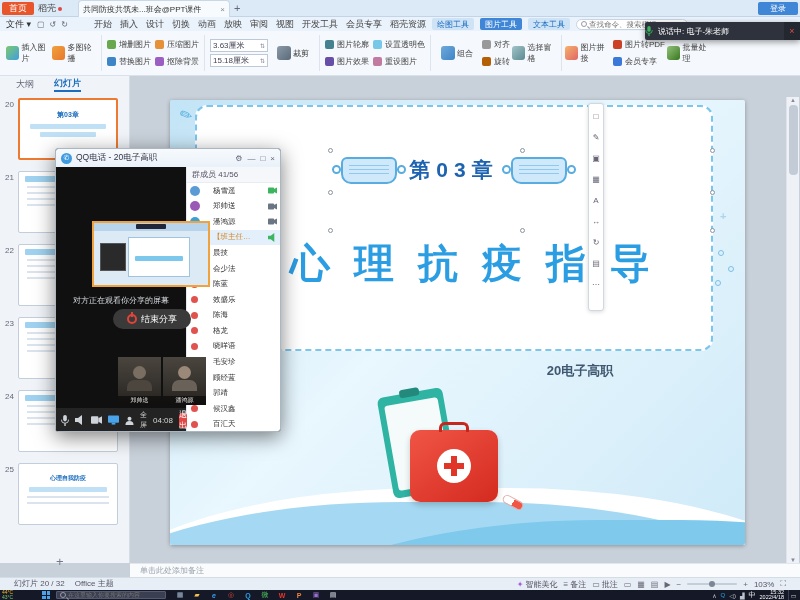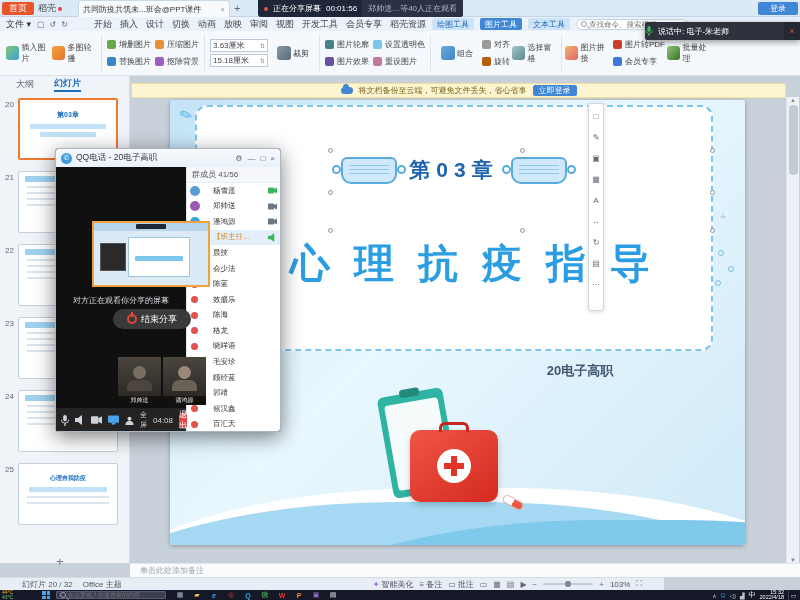--- a/index.html
+++ b/index.html
@@ -152,22 +152,22 @@
   .mrow{height:15.6px;display:flex;align-items:center;padding:0 3px;gap:13px}
   .mrow.hl{background:#e3f0fc}
   .mav{width:10px;height:10px;border-radius:50%;flex:none}
   .mdot{width:7px;height:7px;border-radius:50%;background:#e0524d;flex:none;margin:0 2px 0 1px}
   .mname{font-size:7.5px;color:#333;flex:1;overflow:hidden;text-overflow:ellipsis;white-space:nowrap}
   .mname.teacher{color:#d4861f}
 
   
   .notes-bar{position:absolute;left:130px;top:563px;width:670px;height:14px;background:#fafbfc;border-top:1px solid #e2e7ee;
     display:flex;align-items:center;padding-left:10px;font-size:8px;color:#9aa4ae}
-  .statusbar{position:absolute;left:0;top:577px;width:664px;height:13px;background:#e8eef5;border-top:1px solid #d4dce6;
-    display:flex;align-items:center;padding:0 22px;gap:10px;font-size:8px;color:#556}
+  .statusbar{position:absolute;left:0;top:577px;width:800px;height:13px;background:#e8eef5;border-top:1px solid #d4dce6;
+    display:flex;padding:0 14px;gap:10px;font-size:8px;color:#556}
   .sb-right{margin-left:auto;display:flex;align-items:center;gap:6px}
   .sb-ic{color:#667;font-size:8px}
   .zoom-slider{width:50px;height:2px;background:#c5ced8;border-radius:1px;position:relative}
   .zoom-knob{position:absolute;left:22px;top:-2px;width:6px;height:6px;background:#7a8694;border-radius:50%}
 
   
   .taskbar{position:absolute;left:0;top:590px;width:800px;height:10px;background:#151826;display:flex;align-items:center;color:#ccc}
   .weather{width:36px;display:flex;flex-direction:column;justify-content:center;padding-left:2px;line-height:5px}
   .weather span{font-size:5px;white-space:nowrap}
   .win-logo{width:8px;height:8px;display:grid;grid-template-columns:3.5px 3.5px;grid-gap:1px;margin:0 6px}
@@ -192,26 +192,20 @@
     <div class="home-tab">首页</div>
     <div class="docer-tab">
       <span>稻壳</span>
       <span class="reddot"></span>
     </div>
     <div class="doc-tab">
       <span class="ell" style="max-width:135px">共同防疫共筑未...班会@PPT课件</span>
       <span class="tab-close">×</span>
     </div>
     <div class="newtab-btn">+</div>
-    <div class="share-bar">
-      <span class="reddot" style="background:#e05548"></span>
-      <span>正在分享屏幕</span>
-      <span>00:01:56</span>
-      <span class="share-viewers">郑帅送…等40人正在观看</span>
-    </div>
     <div class="login-btn">登录</div>
   </div>
 
   <div class="toast">
     <svg width="8" height="10" viewBox="0 0 8 12" fill="#3cb55e">
         <rect x="2" y="0" width="4" height="7" rx="2"></rect>
         <path d="M0 5a4 4 0 0 0 8 0" fill="none" stroke="#3cb55e"></path>
         <rect x="3.3" y="9" width="1.4" height="3"></rect>
       </svg>
     <span class="toast-text">说话中: 电子-朱老师</span>
@@ -490,25 +484,20 @@
       <span>⋯</span>
     </div>
 
     <div class="vscroll">
       <span>▲</span>
       <div class="vthumb"></div>
       <span style="margin-top:auto">▼</span>
     </div>
   </div>
 
-  <div class="notice">
-    <span class="cloud"></span>
-    <span>将文档备份至云端，可避免文件丢失，省心省事</span>
-    <span class="notice-btn">立即登录</span>
-  </div>
 
   <div class="qq">
     <div class="qq-title">
       <span class="qq-ic">✆</span>
       <span class="qq-title-text">QQ电话 - 20电子高职</span>
       <span class="qq-ctrls">
         <span>⚙</span>
         <span>—</span>
         <span>□</span>
         <span>×</span>

